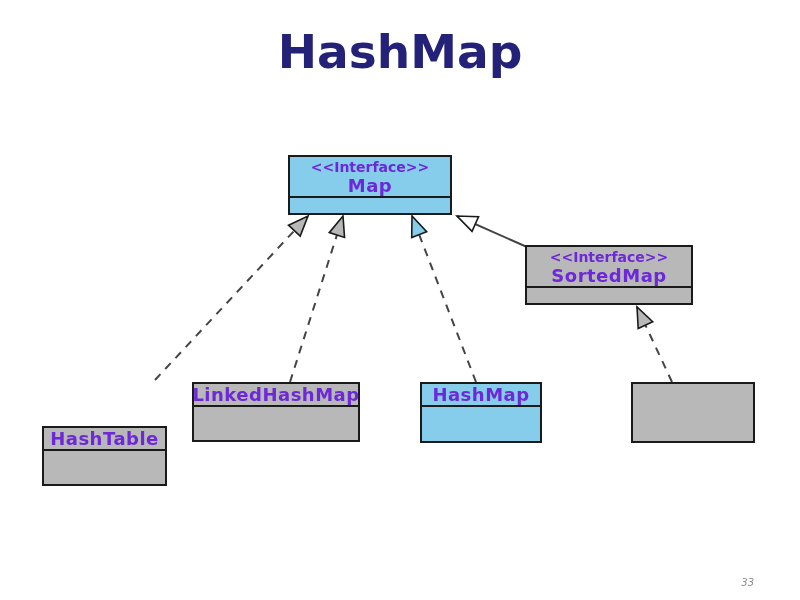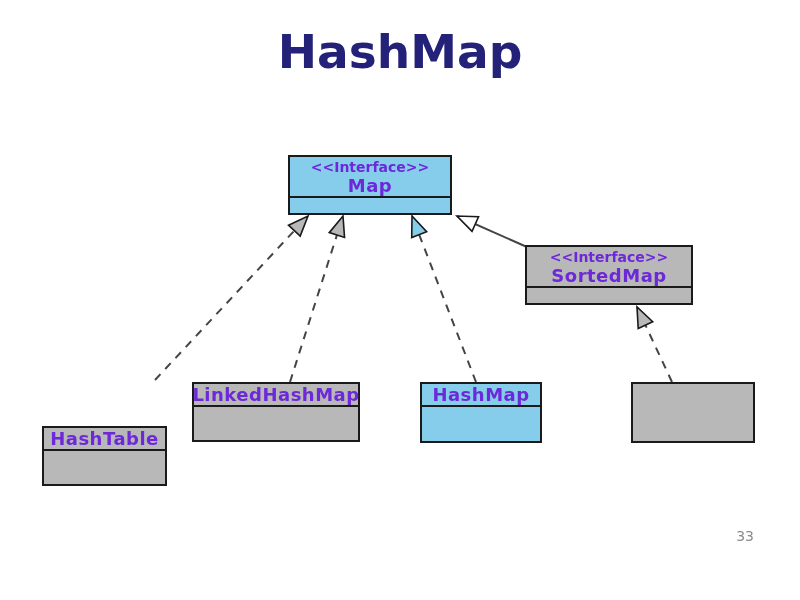--- a/index.html
+++ b/index.html
@@ -56,22 +56,22 @@
   .classname{font-size:18px;font-weight:bold;line-height:19px;letter-spacing:0.5px;}
   .one-line .classname{line-height:18px;}
   
   .node-map{left:288px;top:155px;width:164px;height:60px;}
   .node-sortedmap{left:525px;top:245px;width:168px;height:60px;}
   .node-hashtable{left:42px;top:380px;width:125px;height:60px;margin-top:46px;}
   .node-linkedhashmap{left:192px;top:382px;width:168px;height:60px;justify-content:flex-end;}
   .node-hashmap{left:420px;top:382px;width:122px;height:61px;}
   .node-treemap{left:631px;top:382px;width:124px;height:61px;}
   .page-number{
-    position:absolute;right:46px;top:528px;
-    font-size:14px;color:var(--pagenum-color);
+    position:absolute;right:46px;top:577px;
+    font-size:10px;color:var(--pagenum-color);font-style:italic;
   }
 </style>
 </head>
 <body>
 
 <div class="slide">
 
   <h1 class="title">HashMap</h1>
 
   <div class="diagram">

